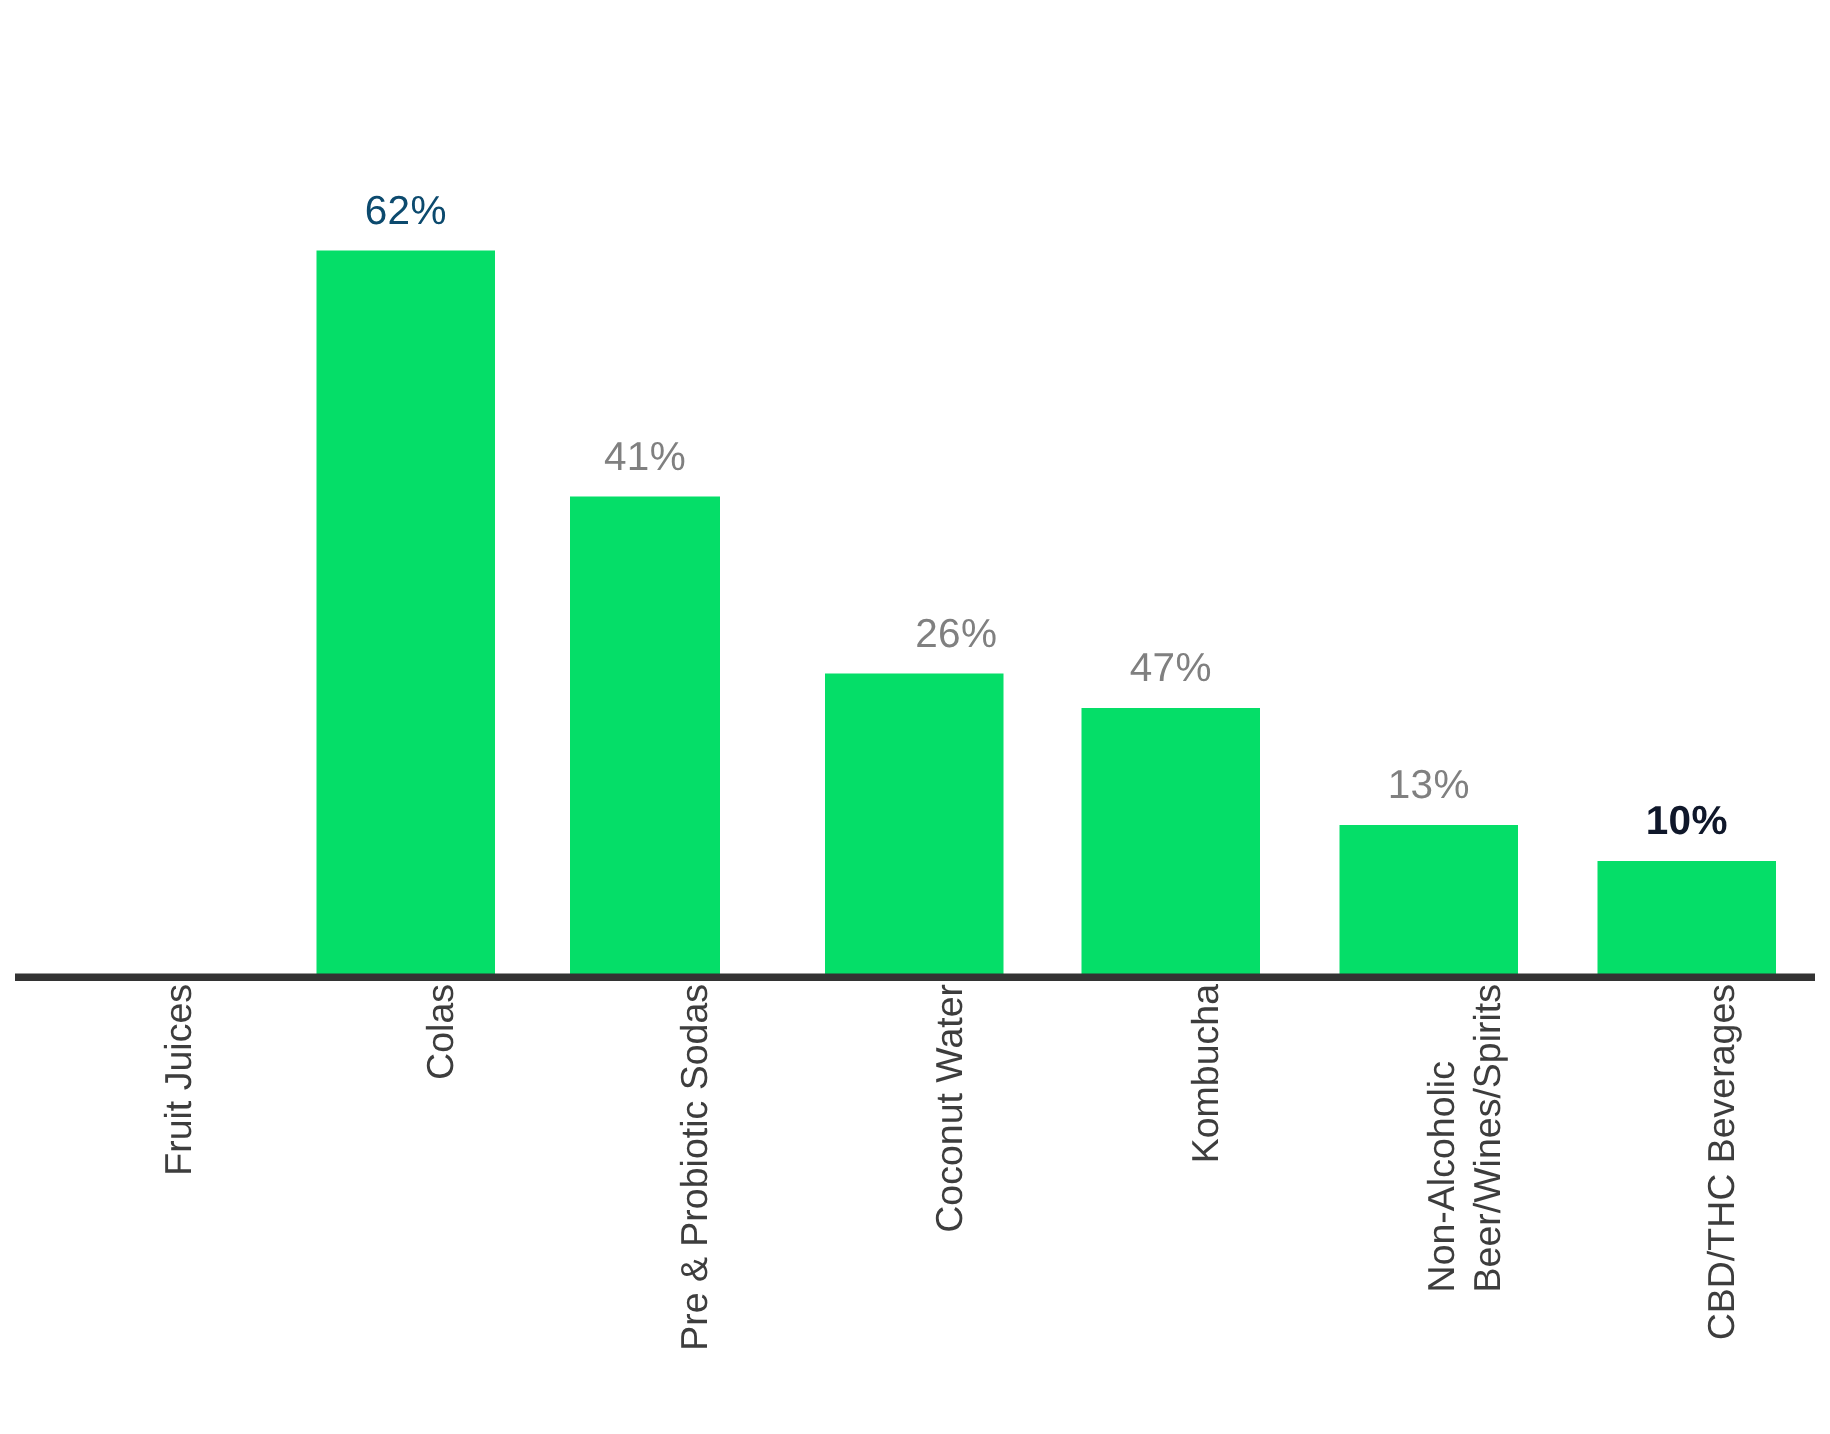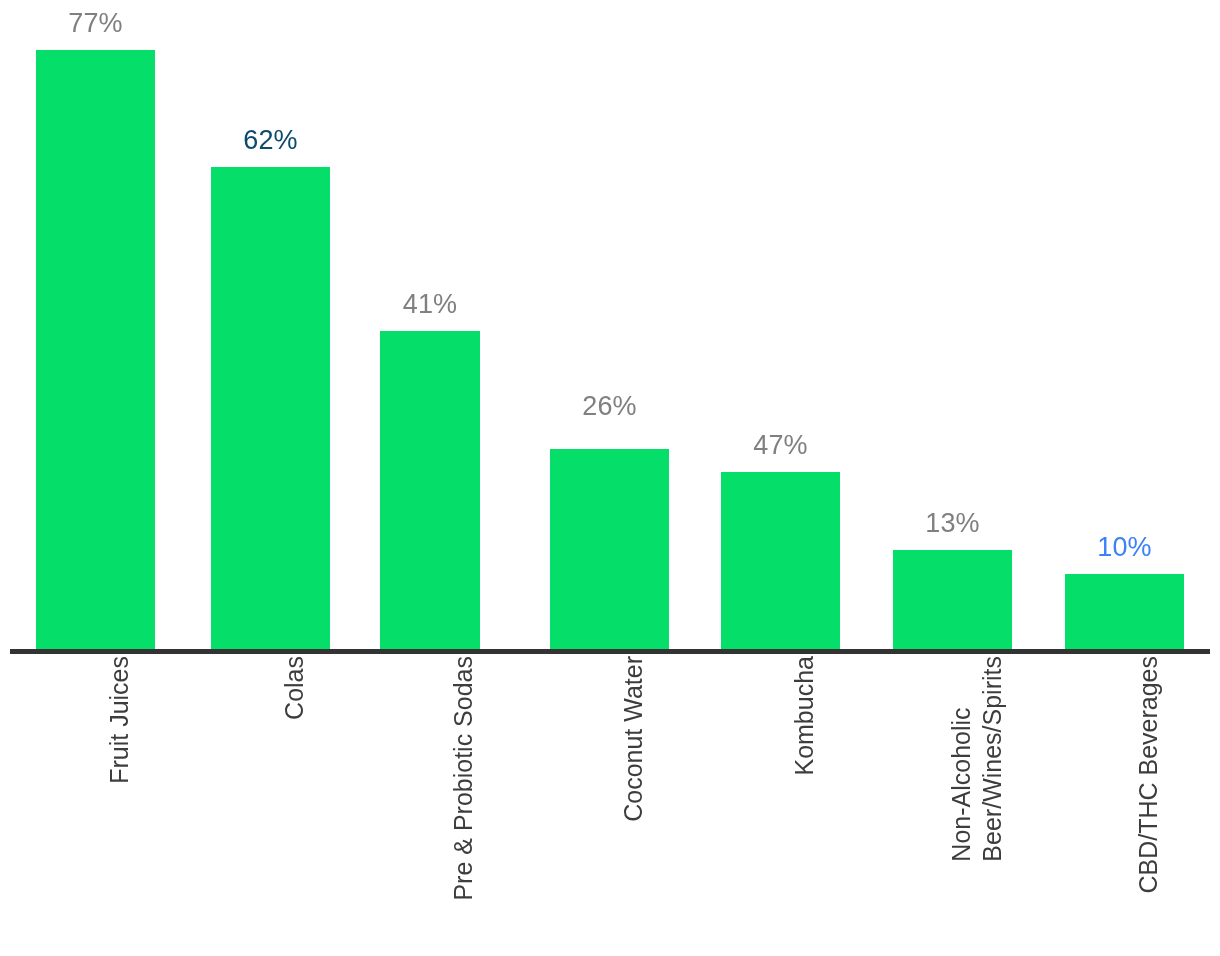--- a/index.html
+++ b/index.html
@@ -94,52 +94,48 @@
     height: 0;
   }
 </style>
 </head>
 <body>
 
 <div id="chart-root" style="background: rgb(255, 255, 255);">
 
   <div id="plot-area">
 
-    <div class="bar-group" style="left: 36px; width: 119px; height: 602px;">
-      <div class="bar-value" style="color: rgb(128, 128, 128); bottom: 615px;">77%</div>
-      <div class="bar-rect" style="height: 602px; background: rgb(5, 222, 104);"></div>
-    </div>
 
     <div class="bar-group" style="left: 211px; width: 119px; height: 485px;">
       <div class="bar-value" style="color: #0c4a6e; bottom: 498px;">62%</div>
       <div class="bar-rect" style="height: 485px; background: rgb(5, 222, 104);"></div>
     </div>
 
     <div class="bar-group" style="left: 380px; width: 100px; height: 321px;">
       <div class="bar-value" style="color: rgb(128, 128, 128); bottom: 334px;">41%</div>
       <div class="bar-rect" style="height: 321px; background: rgb(5, 222, 104);"></div>
     </div>
 
     <div class="bar-group" style="left: 550px; width: 119px; height: 203px;">
-      <div class="bar-value" style="color: rgb(128, 128, 128); bottom: 232px;">26%</div>
+      <div class="bar-value" style="color: rgb(128, 128, 128); bottom: 216px; margin-left: 28px;">26%</div>
       <div class="bar-rect" style="height: 203px; background: rgb(5, 222, 104);"></div>
     </div>
 
     <div class="bar-group" style="left: 721px; width: 119px; height: 180px;">
       <div class="bar-value" style="color: rgb(128, 128, 128); bottom: 193px;">47%</div>
       <div class="bar-rect" style="height: 180px; background: rgb(5, 222, 104);"></div>
     </div>
 
     <div class="bar-group" style="left: 893px; width: 119px; height: 102px;">
       <div class="bar-value" style="color: rgb(128, 128, 128); bottom: 115px;">13%</div>
       <div class="bar-rect" style="height: 102px; background: rgb(5, 222, 104);"></div>
     </div>
 
     <div class="bar-group" style="left: 1065px; width: 119px; height: 78px;">
-      <div class="bar-value" style="color: #3b82f6; bottom: 91px;">10%</div>
+      <div class="bar-value" style="color: #0f172a; bottom: 91px; font-weight: bold;">10%</div>
       <div class="bar-rect" style="height: 78px; background: rgb(5, 222, 104);"></div>
     </div>
 
   </div>
 
   <div id="axis-line" style="background: rgb(51, 51, 51);"></div>
 
   <div id="category-axis">
     <div class="cat-slot" style="left: 95.5px;">
       <div class="cat-label" style="color: rgb(61, 61, 61); left: 8.68px;">

